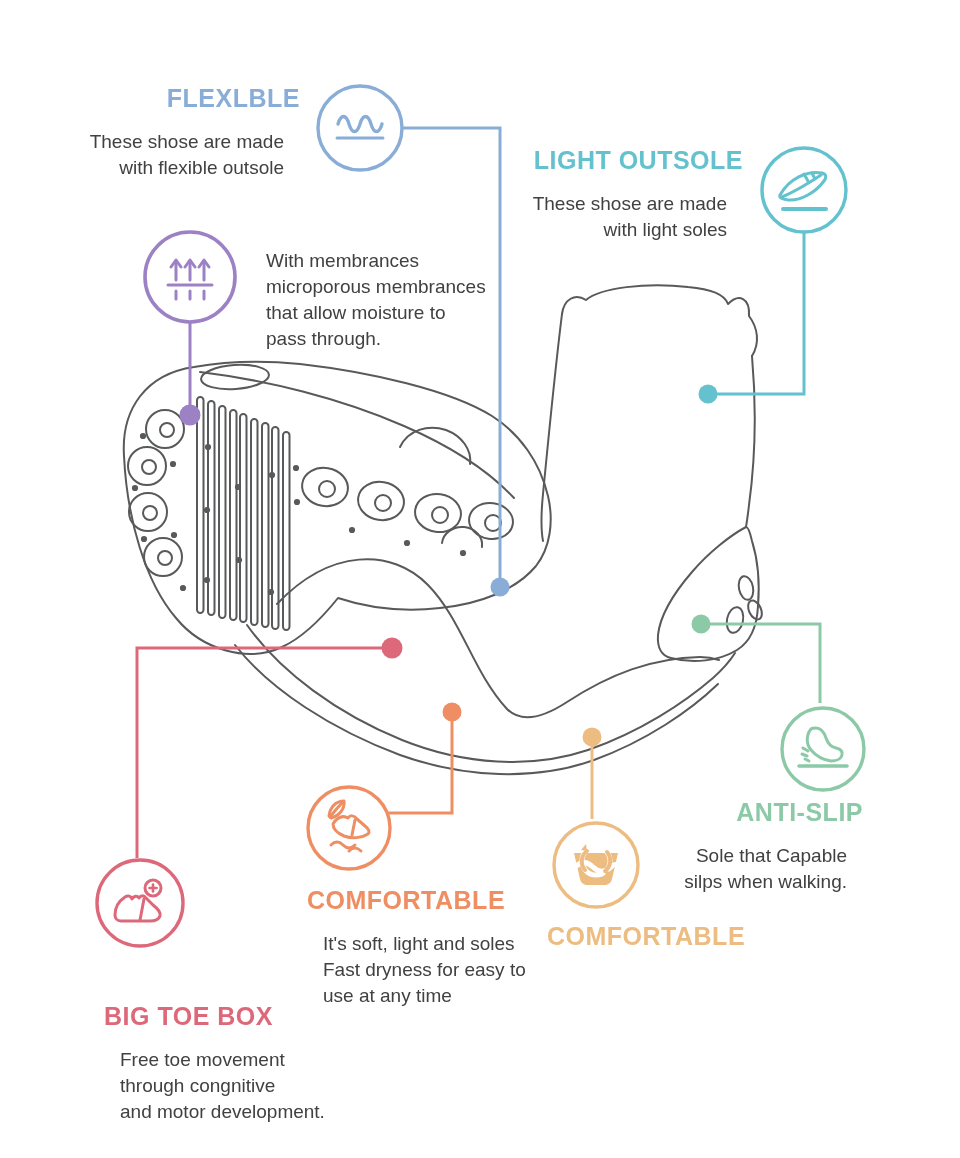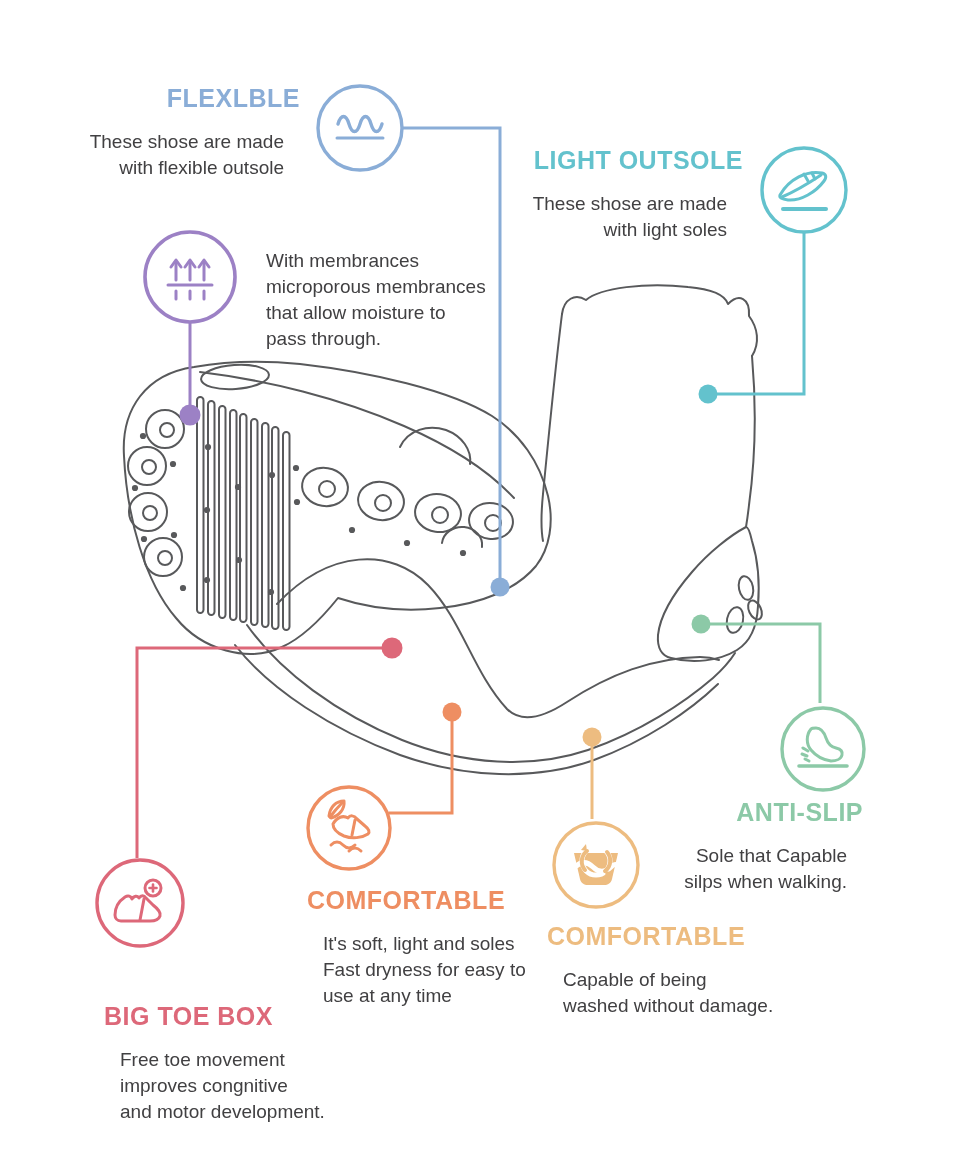--- a/index.html
+++ b/index.html
@@ -239,35 +239,33 @@
   <div class="feature-text t-breathable" style="left:250px;top:232px;">
     <p class="f-desc">With membrances
 microporous membrances
 that allow moisture to
 pass through.</p>
   </div>
 
   <div class="feature-text t-big-toe-box" style="left:104px;top:1002px;">
     <p class="f-title">BIG TOE BOX</p>
     <p class="f-desc">Free toe movement
-improves congnitive
+through congnitive
 and motor development.</p>
   </div>
 
   <div class="feature-text t-comfortable" style="left:307px;top:886px;">
     <p class="f-title">COMFORTABLE</p>
     <p class="f-desc">It's soft, light and soles
 Fast dryness for easy to
 use at any time</p>
   </div>
 
   <div class="feature-text t-convenient" style="left:547px;top:922px;">
     <p class="f-title">COMFORTABLE</p>
-    <p class="f-desc">Capable of being
-washed without damage.</p>
   </div>
 
   <div class="feature-text t-anti-slip align-right" style="right:97px;top:798px;">
     <p class="f-title">ANTI-SLIP</p>
     <p class="f-desc">Sole that Capable
 silps when walking.</p>
   </div>
 
 </div>
 

